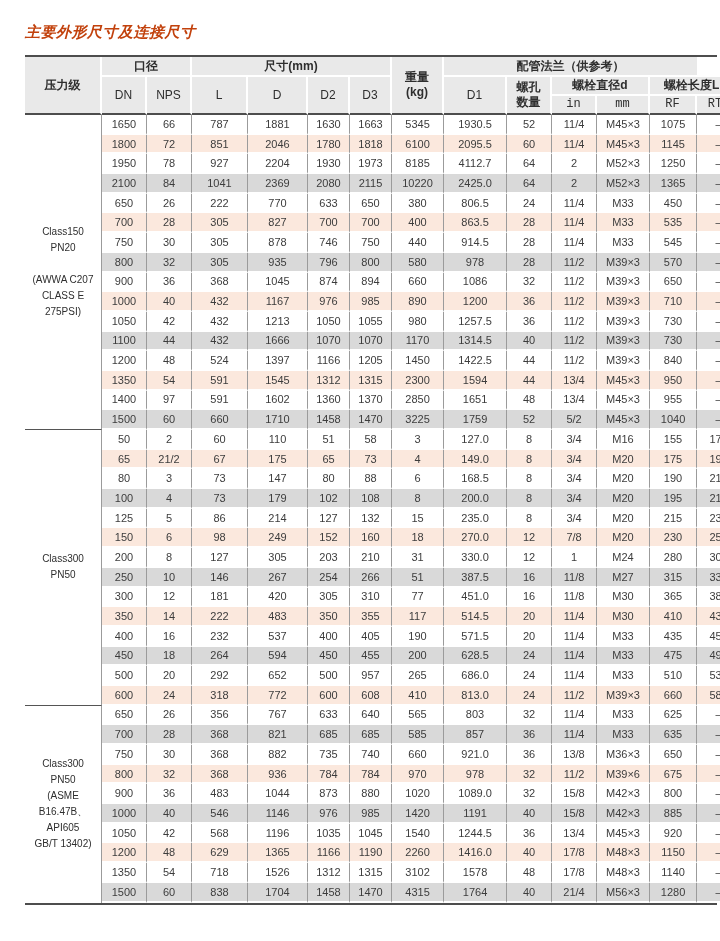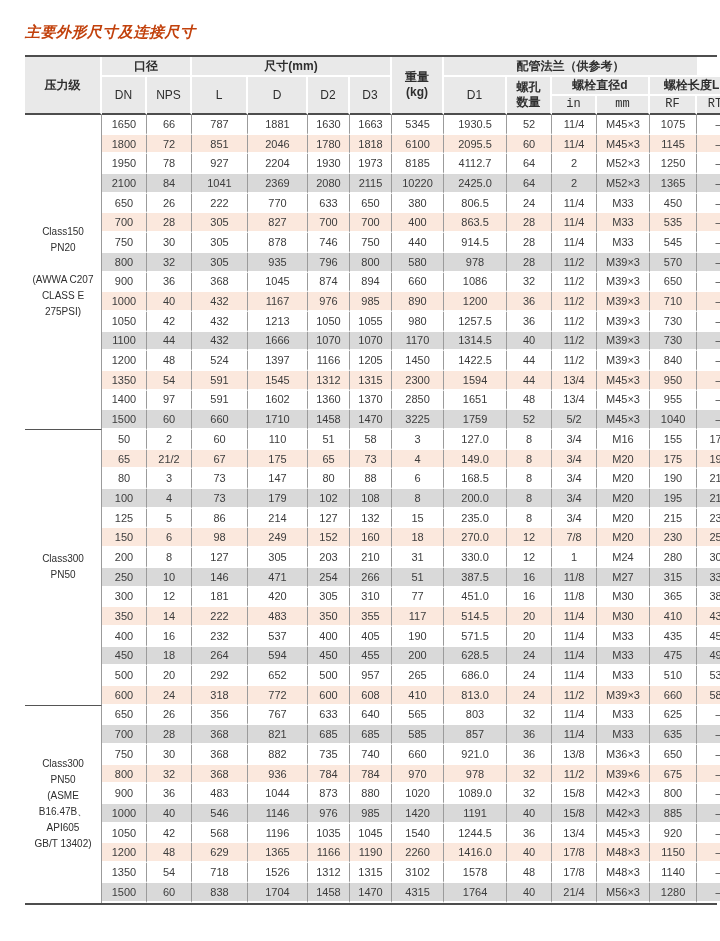--- a/index.html
+++ b/index.html
@@ -480,21 +480,21 @@
           <td>12</td>
           <td>1</td>
           <td>M24</td>
           <td>280</td>
           <td>300</td>
         </tr>
         <tr class="row-gray">
           <td>250</td>
           <td>10</td>
           <td>146</td>
-          <td>471</td>
+          <td>267</td>
           <td>254</td>
           <td>266</td>
           <td>51</td>
           <td>387.5</td>
           <td>16</td>
           <td>11/8</td>
           <td>M27</td>
           <td>315</td>
           <td>335</td>
         </tr>

